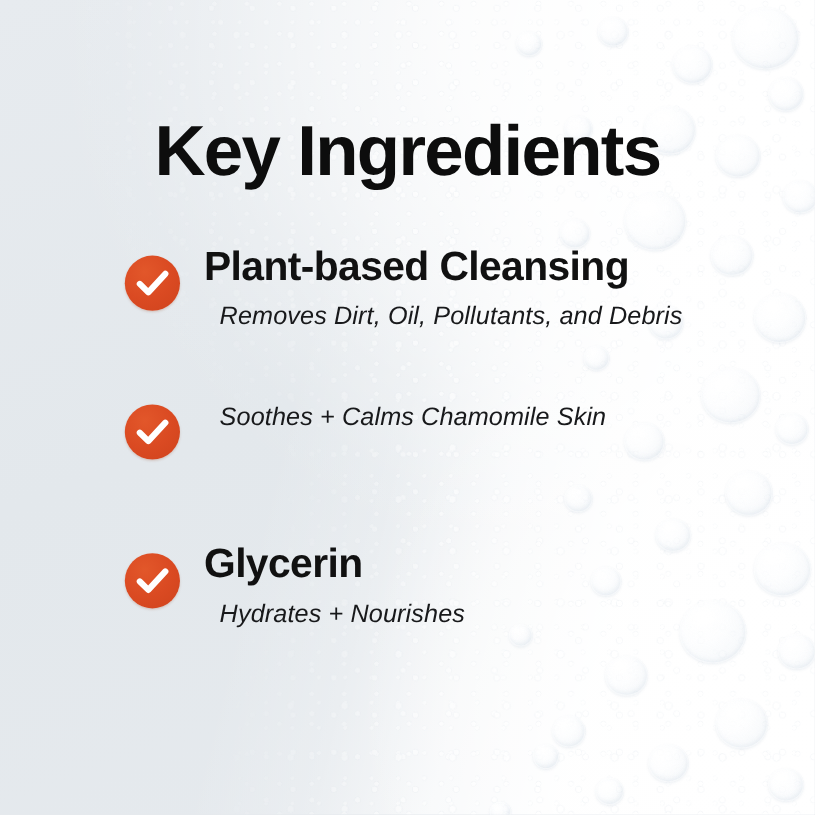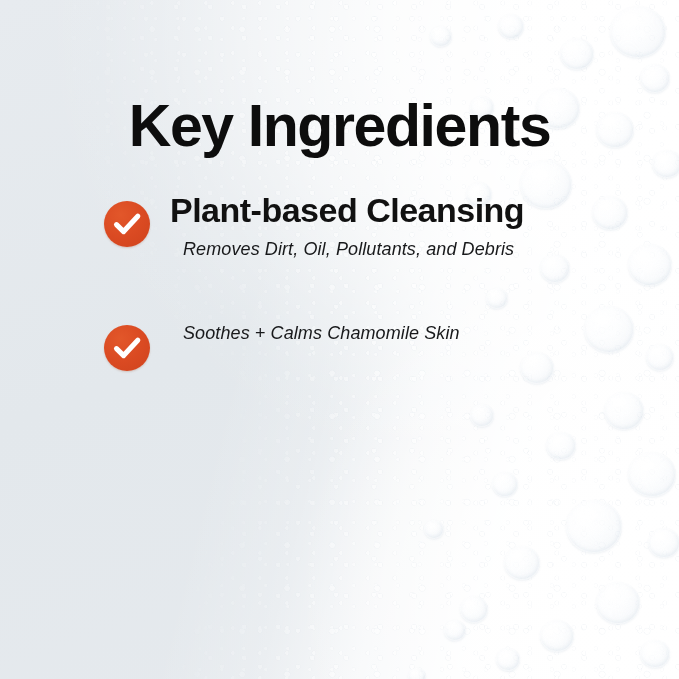--- a/index.html
+++ b/index.html
@@ -134,21 +134,21 @@
     font-size: 59px;
     font-weight: 700;
     letter-spacing: -1.4px;
     color: #0d0d0d;
     line-height: 1.0;
     white-space: nowrap;
   }
 
   .ingredient-list {
     position: absolute;
-    top: 190px;
+    top: 202px;
     left: 0;
     width: 679px;
   }
 
   .ingredient-row {
     position: relative;
     height: 124px;
   }
 
   .check-badge {
@@ -179,21 +179,21 @@
     font-weight: 700;
     letter-spacing: -0.5px;
     color: #111111;
     line-height: 1.18;
     margin: 0;
     padding-left: 20px;
     white-space: nowrap;
   }
 
   .ingredient-desc {
-    font-size: 18px;
+    font-size: 21px;
     font-style: italic;
     font-weight: 400;
     letter-spacing: 0.1px;
     color: #18191b;
     line-height: 1.2;
     margin: 9px 0 0 0;
     padding-left: 33px;
     white-space: nowrap;
   }
 </style>
@@ -266,16 +266,27 @@
         <span class="check-badge">
           <svg viewBox="0 0 46 46" aria-hidden="true">
             <path d="M12.5 23.6 L19.6 30.6 L33.8 15.2" fill="none" stroke="#ffffff" stroke-width="5.1" stroke-linecap="round" stroke-linejoin="round"></path>
           </svg>
         </span>
         <div class="ingredient-text">
           <p class="ingredient-desc">Soothes + Calms Chamomile Skin</p>
         </div>
       </div>
 
+      <div class="ingredient-row">
+        <span class="check-badge">
+          <svg viewBox="0 0 46 46" aria-hidden="true">
+            <path d="M12.5 23.6 L19.6 30.6 L33.8 15.2" fill="none" stroke="#ffffff" stroke-width="5.1" stroke-linecap="round" stroke-linejoin="round"></path>
+          </svg>
+        </span>
+        <div class="ingredient-text">
+          <p class="ingredient-name">Glycerin</p>
+          <p class="ingredient-desc">Hydrates + Nourishes</p>
+        </div>
+      </div>
 
     </div>
   </div>
 </div>
 
 </body></html>

